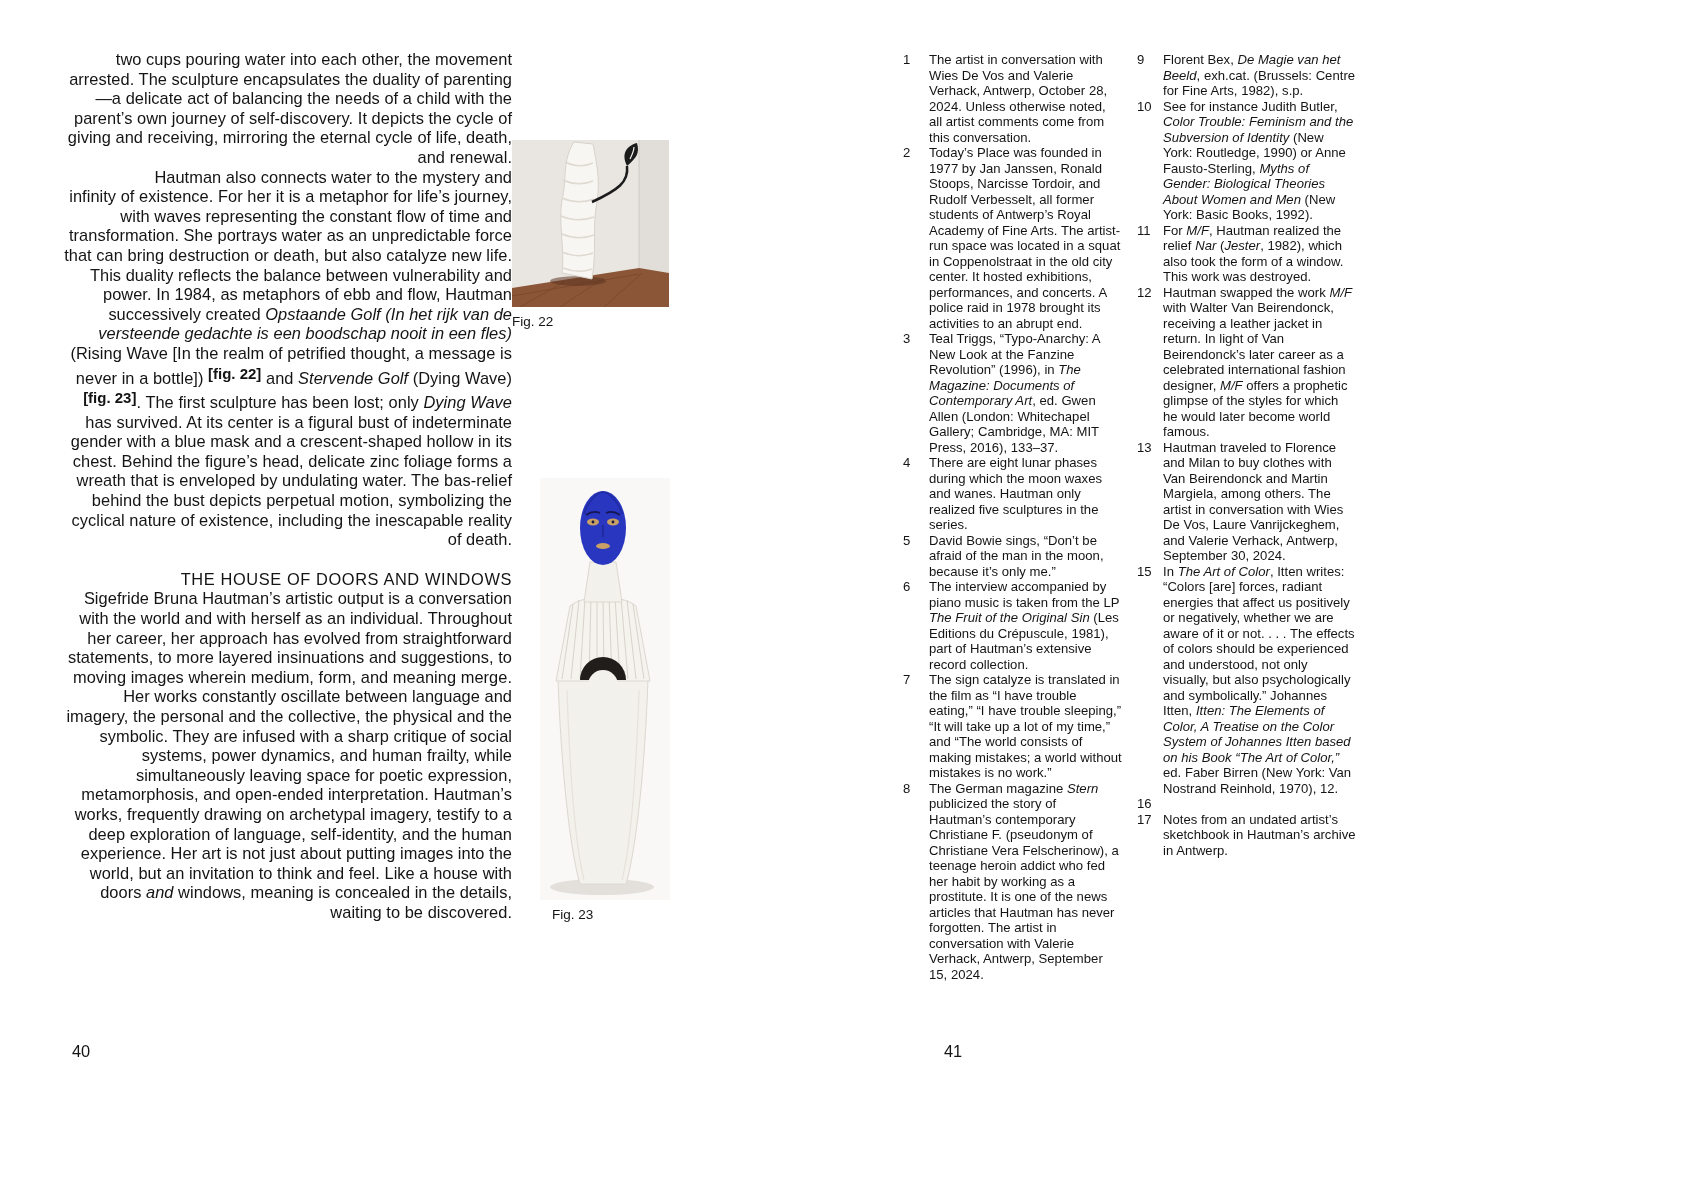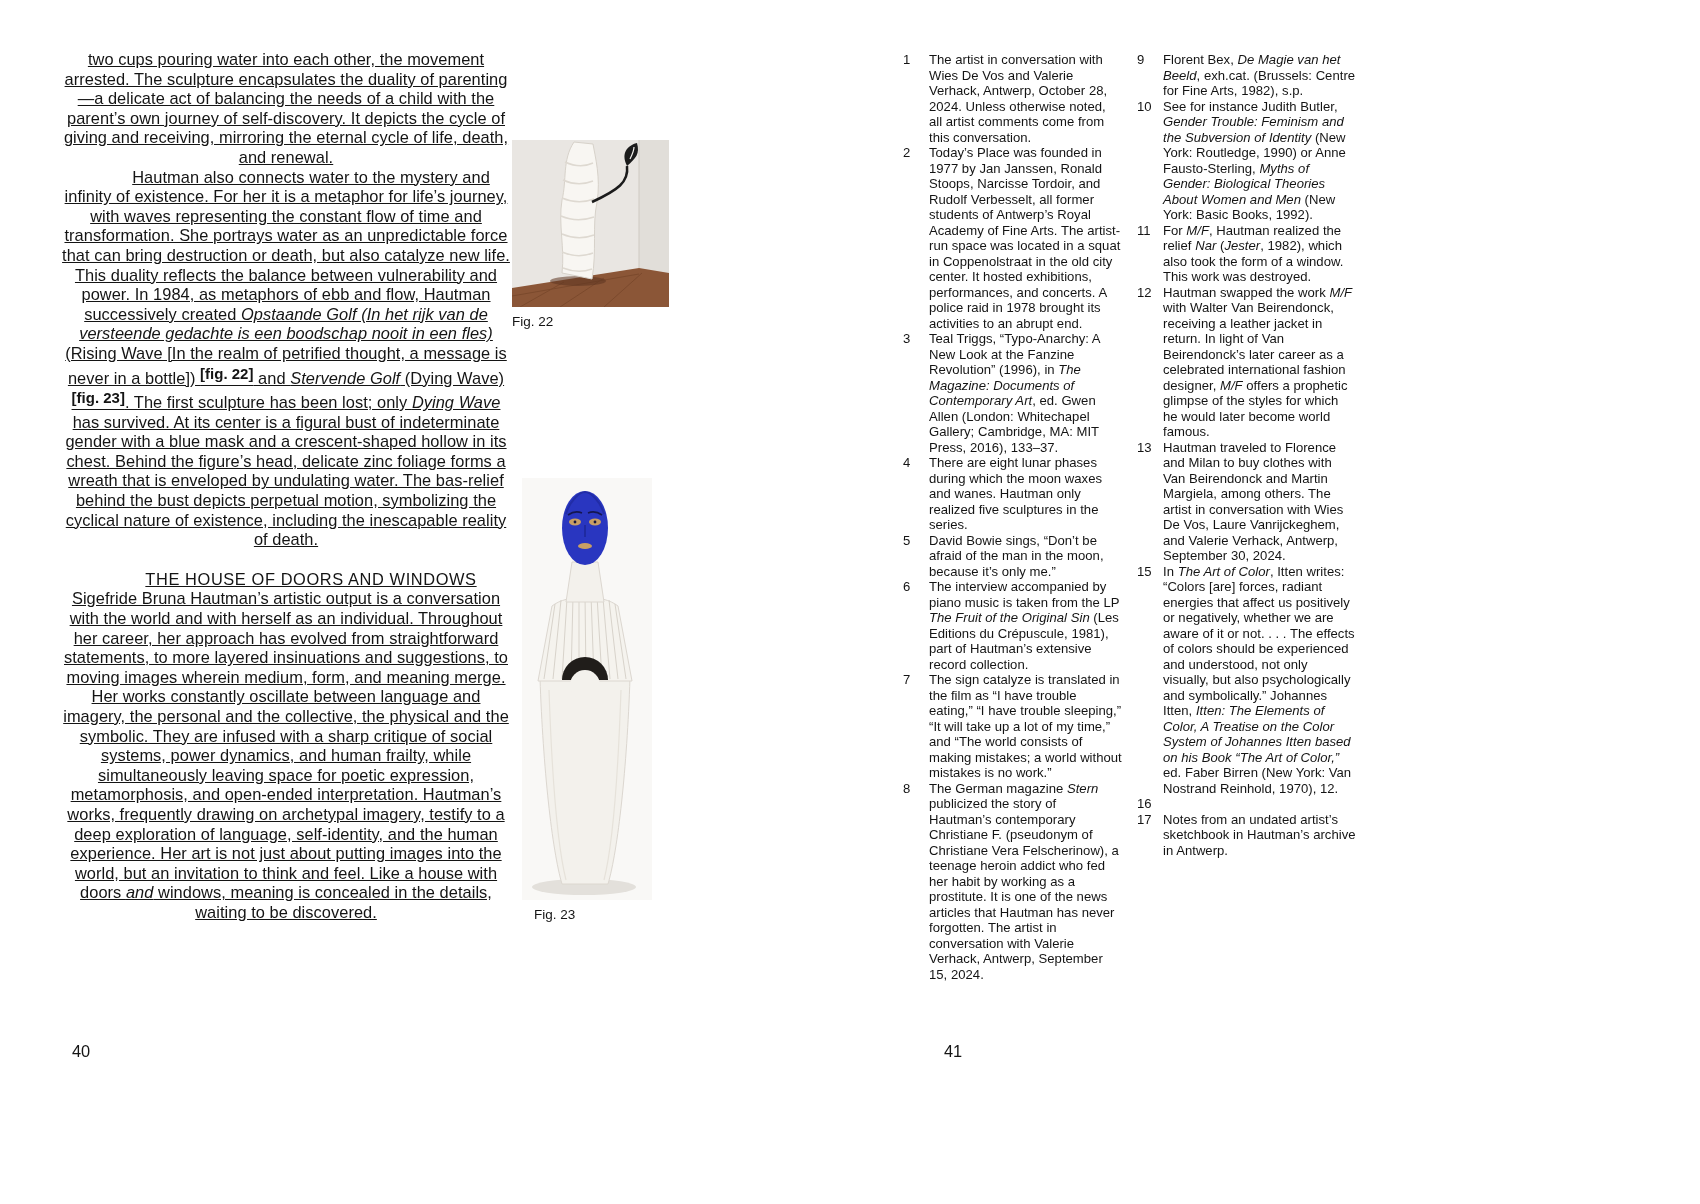--- a/index.html
+++ b/index.html
@@ -7,35 +7,34 @@
     width:1700px;height:1204px;position:relative;overflow:hidden;
     background:#ffffff;color:#141414;
     font-family:"Liberation Sans", sans-serif;
     -webkit-font-smoothing:antialiased;
   }
   .spread{position:absolute;inset:0;}
   
   .text-col{
     position:absolute;left:60px;top:50px;width:452px;
     font-size:16.4px;line-height:19.6px;letter-spacing:0.05px;
-    text-align:center;
-    text-decoration:underline;
+    text-align:right;
   }
   .para{margin:0;}
   .para.indent{text-indent:50px;}
   .heading{margin-top:20px;text-indent:50px;letter-spacing:0.6px;}
   .it{font-style:italic;}
   .fig-ref{font-size:15px;vertical-align:5px;font-weight:bold;letter-spacing:0;}
   .page-num{position:absolute;font-size:16.4px;}
   .page-num.left{left:72px;top:1042px;}
   .page-num.right{left:944px;top:1042px;}
   
   .fig{position:absolute;margin:0;}
   #fig22{left:512px;top:140px;width:185px;}
-  #fig23{left:522px;top:478px;width:130px;}
+  #fig23{left:540px;top:478px;width:130px;}
   .photo{display:block;}
   figcaption{font-size:13.5px;margin-top:7px;}
   #fig23 figcaption{padding-left:12px;}
   
   .notes-col{
     position:absolute;top:52px;width:219px;
     font-size:13.1px;line-height:15.5px;letter-spacing:0.02px;
   }
   #notes1{left:903px;}
   #notes2{left:1137px;}
@@ -163,21 +162,21 @@
         <span class="note-text"><span>The German magazine </span><span class="it">Stern</span><span> publicized the story of Hautman’s contemporary Christiane F. (pseudonym of Christiane Vera Felscherinow), a teenage heroin addict who fed her habit by working as a prostitute. It is one of the news articles that Hautman has never forgotten. The artist in conversation with Valerie Verhack, Antwerp, September 15, 2024.</span></span>
       </div>
     </div>
   <div class="notes-col" id="notes2">
       <div class="note">
         <span class="note-num">9</span>
         <span class="note-text"><span>Florent Bex, </span><span class="it">De Magie van het Beeld</span><span>, exh.cat. (Brussels: Centre for Fine Arts, 1982), s.p.</span></span>
       </div>
       <div class="note">
         <span class="note-num">10</span>
-        <span class="note-text"><span>See for instance Judith Butler, </span><span class="it">Gender Trouble: Feminism and the Subversion of Identity</span><span> (New York: Routledge, 1990) or Anne Fausto-Sterling, </span><span class="it">Myths of Gender: Biological Theories About Women and Men</span><span> (New York: Basic Books, 1992).</span></span>
+        <span class="note-text"><span>See for instance Judith Butler, </span><span class="it">Color Trouble: Feminism and the Subversion of Identity</span><span> (New York: Routledge, 1990) or Anne Fausto-Sterling, </span><span class="it">Myths of Gender: Biological Theories About Women and Men</span><span> (New York: Basic Books, 1992).</span></span>
       </div>
       <div class="note">
         <span class="note-num">11</span>
         <span class="note-text"><span>For </span><span class="it">M/F</span><span>, Hautman realized the relief </span><span class="it">Nar</span><span> (</span><span class="it">Jester</span><span>, 1982), which also took the form of a window. This work was destroyed.</span></span>
       </div>
       <div class="note">
         <span class="note-num">12</span>
         <span class="note-text"><span>Hautman swapped the work </span><span class="it">M/F</span><span> with Walter Van Beirendonck, receiving a leather jacket in return. In light of Van Beirendonck’s later career as a celebrated international fashion designer, </span><span class="it">M/F</span><span> offers a prophetic glimpse of the styles for which he would later become world famous.</span></span>
       </div>
       <div class="note">

